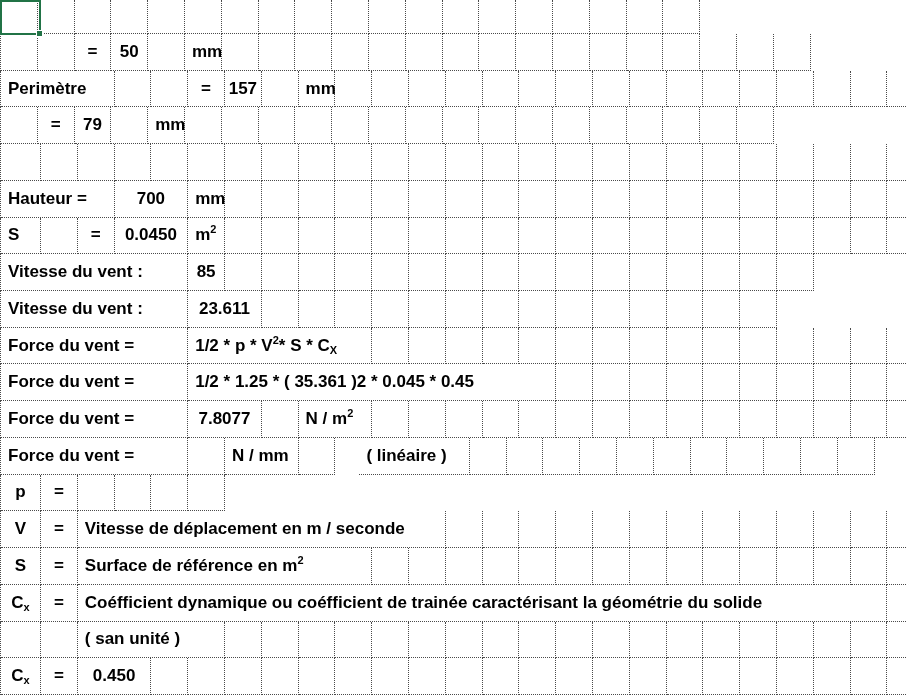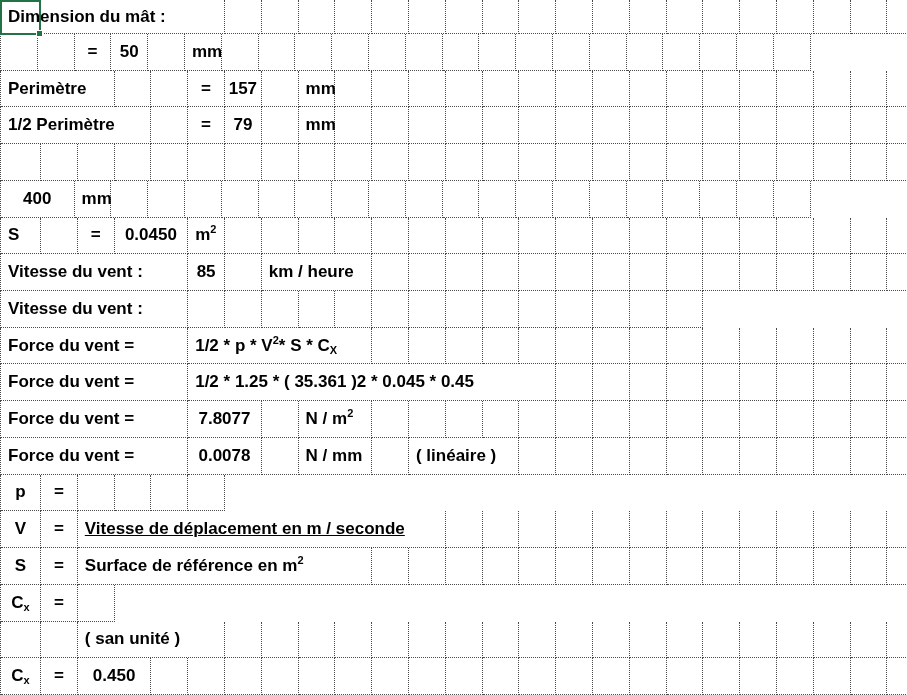--- a/index.html
+++ b/index.html
@@ -22,21 +22,20 @@
               border:2px solid var(--sel); pointer-events:none; z-index:5; }
   .fill-handle{ position:absolute; right:-4px; bottom:-4px; width:7px; height:7px;
                 background:var(--sel); border:1px solid #fff; }
 </style>
 </head>
 <body>
 
 <div id="sheet">
 
   <div class="row" style="height: 34px;">
-      <div class="cell" style="width: 224px;">Dimension du mât :</div>
       <div class="cell" style="width: 36.8px;"></div>
       <div class="cell" style="width: 36.8px;"></div>
       <div class="cell" style="width: 36.8px;"></div>
       <div class="cell" style="width: 36.8px;"></div>
       <div class="cell" style="width: 36.8px;"></div>
       <div class="cell" style="width: 36.8px;"></div>
       <div class="cell" style="width: 36.8px;"></div>
       <div class="cell" style="width: 36.8px;"></div>
       <div class="cell" style="width: 36.8px;"></div>
       <div class="cell" style="width: 36.8px;"></div>
@@ -93,21 +92,20 @@
       <div class="cell" style="width: 36.8px;"></div>
       <div class="cell" style="width: 36.8px;"></div>
       <div class="cell" style="width: 36.8px;"></div>
       <div class="cell" style="width: 36.8px;"></div>
       <div class="cell" style="width: 36.8px;"></div>
       <div class="cell" style="width: 36.8px;"></div>
       <div class="cell" style="width: 36.8px;"></div>
       <div class="cell" style="width: 36.8px;"></div>
     </div>
     <div class="row" style="height: 36.72px;">
-      <div class="cell" style="width: 150.4px;">1/2 Perimètre</div>
       <div class="cell" style="width: 36.8px;"></div>
       <div class="cell center" style="width: 36.8px;">=</div>
       <div class="cell center" style="width: 36.8px;">79</div>
       <div class="cell" style="width: 36.8px;"></div>
       <div class="cell" style="width: 36.8px;">mm</div>
       <div class="cell" style="width: 36.8px;"></div>
       <div class="cell" style="width: 36.8px;"></div>
       <div class="cell" style="width: 36.8px;"></div>
       <div class="cell" style="width: 36.8px;"></div>
       <div class="cell" style="width: 36.8px;"></div>
@@ -144,21 +142,22 @@
       <div class="cell" style="width: 36.8px;"></div>
       <div class="cell" style="width: 36.8px;"></div>
       <div class="cell" style="width: 36.8px;"></div>
       <div class="cell" style="width: 36.8px;"></div>
       <div class="cell" style="width: 36.8px;"></div>
       <div class="cell" style="width: 36.8px;"></div>
       <div class="cell" style="width: 36.8px;"></div>
       <div class="cell" style="width: 36.8px;"></div>
     </div>
     <div class="row" style="height: 36.72px;">
-      <div class="cell center" style="width: 73.6px;">400</div>
+      <div class="cell" style="width: 113.6px;">Hauteur =</div>
+      <div class="cell center" style="width: 73.6px;">700</div>
       <div class="cell" style="width: 36.8px;">mm</div>
       <div class="cell" style="width: 36.8px;"></div>
       <div class="cell" style="width: 36.8px;"></div>
       <div class="cell" style="width: 36.8px;"></div>
       <div class="cell" style="width: 36.8px;"></div>
       <div class="cell" style="width: 36.8px;"></div>
       <div class="cell" style="width: 36.8px;"></div>
       <div class="cell" style="width: 36.8px;"></div>
       <div class="cell" style="width: 36.8px;"></div>
       <div class="cell" style="width: 36.8px;"></div>
@@ -196,39 +195,39 @@
       <div class="cell" style="width: 36.8px;"></div>
       <div class="cell" style="width: 36.8px;"></div>
       <div class="cell" style="width: 36.8px;"></div>
       <div class="cell" style="width: 36.8px;"></div>
       <div class="cell" style="width: 36.8px;"></div>
     </div>
     <div class="row" style="height: 36.72px;">
       <div class="cell" style="width: 187.2px;">Vitesse du vent :</div>
       <div class="cell center" style="width: 36.8px;">85</div>
       <div class="cell" style="width: 36.8px;"></div>
-      <div class="cell" style="width: 110.4px;">km / heure</div>
       <div class="cell" style="width: 36.8px;"></div>
       <div class="cell" style="width: 36.8px;"></div>
       <div class="cell" style="width: 36.8px;"></div>
       <div class="cell" style="width: 36.8px;"></div>
       <div class="cell" style="width: 36.8px;"></div>
       <div class="cell" style="width: 36.8px;"></div>
       <div class="cell" style="width: 36.8px;"></div>
       <div class="cell" style="width: 36.8px;"></div>
       <div class="cell" style="width: 36.8px;"></div>
       <div class="cell" style="width: 36.8px;"></div>
       <div class="cell" style="width: 36.8px;"></div>
       <div class="cell" style="width: 36.8px;"></div>
       <div class="cell" style="width: 36.8px;"></div>
       <div class="cell" style="width: 36.8px;"></div>
       <div class="cell" style="width: 36.8px;"></div>
     </div>
     <div class="row" style="height: 36.72px;">
       <div class="cell" style="width: 187.2px;">Vitesse du vent :</div>
+      <div class="cell center" style="width: 73.6px;">23.611</div>
       <div class="cell" style="width: 36.8px;"></div>
       <div class="cell" style="width: 36.8px;"></div>
       <div class="cell" style="width: 36.8px;"></div>
       <div class="cell" style="width: 36.8px;"></div>
       <div class="cell" style="width: 36.8px;"></div>
       <div class="cell" style="width: 36.8px;"></div>
       <div class="cell" style="width: 36.8px;"></div>
       <div class="cell" style="width: 36.8px;"></div>
       <div class="cell" style="width: 36.8px;"></div>
       <div class="cell" style="width: 36.8px;"></div>
@@ -286,25 +285,24 @@
       <div class="cell" style="width: 36.8px;"></div>
       <div class="cell" style="width: 36.8px;"></div>
       <div class="cell" style="width: 36.8px;"></div>
       <div class="cell" style="width: 36.8px;"></div>
       <div class="cell" style="width: 36.8px;"></div>
       <div class="cell" style="width: 36.8px;"></div>
       <div class="cell" style="width: 36.8px;"></div>
     </div>
     <div class="row" style="height: 36.72px;">
       <div class="cell" style="width: 187.2px;">Force du vent =</div>
-      <div class="cell center" style="width: 73.6px;">0.0078</div>
       <div class="cell" style="width: 36.8px;"></div>
       <div class="cell" style="width: 73.6px;">N / mm</div>
       <div class="cell" style="width: 36.8px;"></div>
-      <div class="cell" style="width: 110.4px;">( linéaire )</div>
+      <div class="cell" style="width: 110.4px; margin-left: 24px;">( linéaire )</div>
       <div class="cell" style="width: 36.8px;"></div>
       <div class="cell" style="width: 36.8px;"></div>
       <div class="cell" style="width: 36.8px;"></div>
       <div class="cell" style="width: 36.8px;"></div>
       <div class="cell" style="width: 36.8px;"></div>
       <div class="cell" style="width: 36.8px;"></div>
       <div class="cell" style="width: 36.8px;"></div>
       <div class="cell" style="width: 36.8px;"></div>
       <div class="cell" style="width: 36.8px;"></div>
       <div class="cell" style="width: 36.8px;"></div>
@@ -314,21 +312,21 @@
       <div class="cell center" style="width: 40px;">p</div>
       <div class="cell center" style="width: 36.8px;">=</div>
       <div class="cell" style="width: 36.8px;"></div>
       <div class="cell" style="width: 36.8px;"></div>
       <div class="cell" style="width: 36.8px;"></div>
       <div class="cell" style="width: 36.8px;"></div>
     </div>
     <div class="row" style="height: 36.72px;">
       <div class="cell center" style="width: 40px;">V</div>
       <div class="cell center" style="width: 36.8px;">=</div>
-      <div class="cell" style="width: 368px; text-decoration: underline;">Vitesse de déplacement en m / seconde</div>
+      <div class="cell" style="width: 368px;">Vitesse de déplacement en m / seconde</div>
       <div class="cell" style="width: 36.8px;"></div>
       <div class="cell" style="width: 36.8px;"></div>
       <div class="cell" style="width: 36.8px;"></div>
       <div class="cell" style="width: 36.8px;"></div>
       <div class="cell" style="width: 36.8px;"></div>
       <div class="cell" style="width: 36.8px;"></div>
       <div class="cell" style="width: 36.8px;"></div>
       <div class="cell" style="width: 36.8px;"></div>
       <div class="cell" style="width: 36.8px;"></div>
       <div class="cell" style="width: 36.8px;"></div>
@@ -352,20 +350,21 @@
       <div class="cell" style="width: 36.8px;"></div>
       <div class="cell" style="width: 36.8px;"></div>
       <div class="cell" style="width: 36.8px;"></div>
       <div class="cell" style="width: 36.8px;"></div>
       <div class="cell" style="width: 36.8px;"></div>
       <div class="cell" style="width: 36.8px;"></div>
     </div>
     <div class="row" style="height: 36.72px;">
       <div class="cell center" style="width: 40px;">C<sub>x</sub></div>
       <div class="cell center" style="width: 36.8px;">=</div>
+      <div class="cell" style="width: 809.6px;">Coéfficient dynamique ou coéfficient de trainée caractérisant la géométrie du solide</div>
       <div class="cell" style="width: 36.8px;"></div>
     </div>
     <div class="row" style="height: 36.72px;">
       <div class="cell" style="width: 40px;"></div>
       <div class="cell" style="width: 36.8px;"></div>
       <div class="cell" style="width: 147.2px;">( san unité )</div>
       <div class="cell" style="width: 36.8px;"></div>
       <div class="cell" style="width: 36.8px;"></div>
       <div class="cell" style="width: 36.8px;"></div>
       <div class="cell" style="width: 36.8px;"></div>

